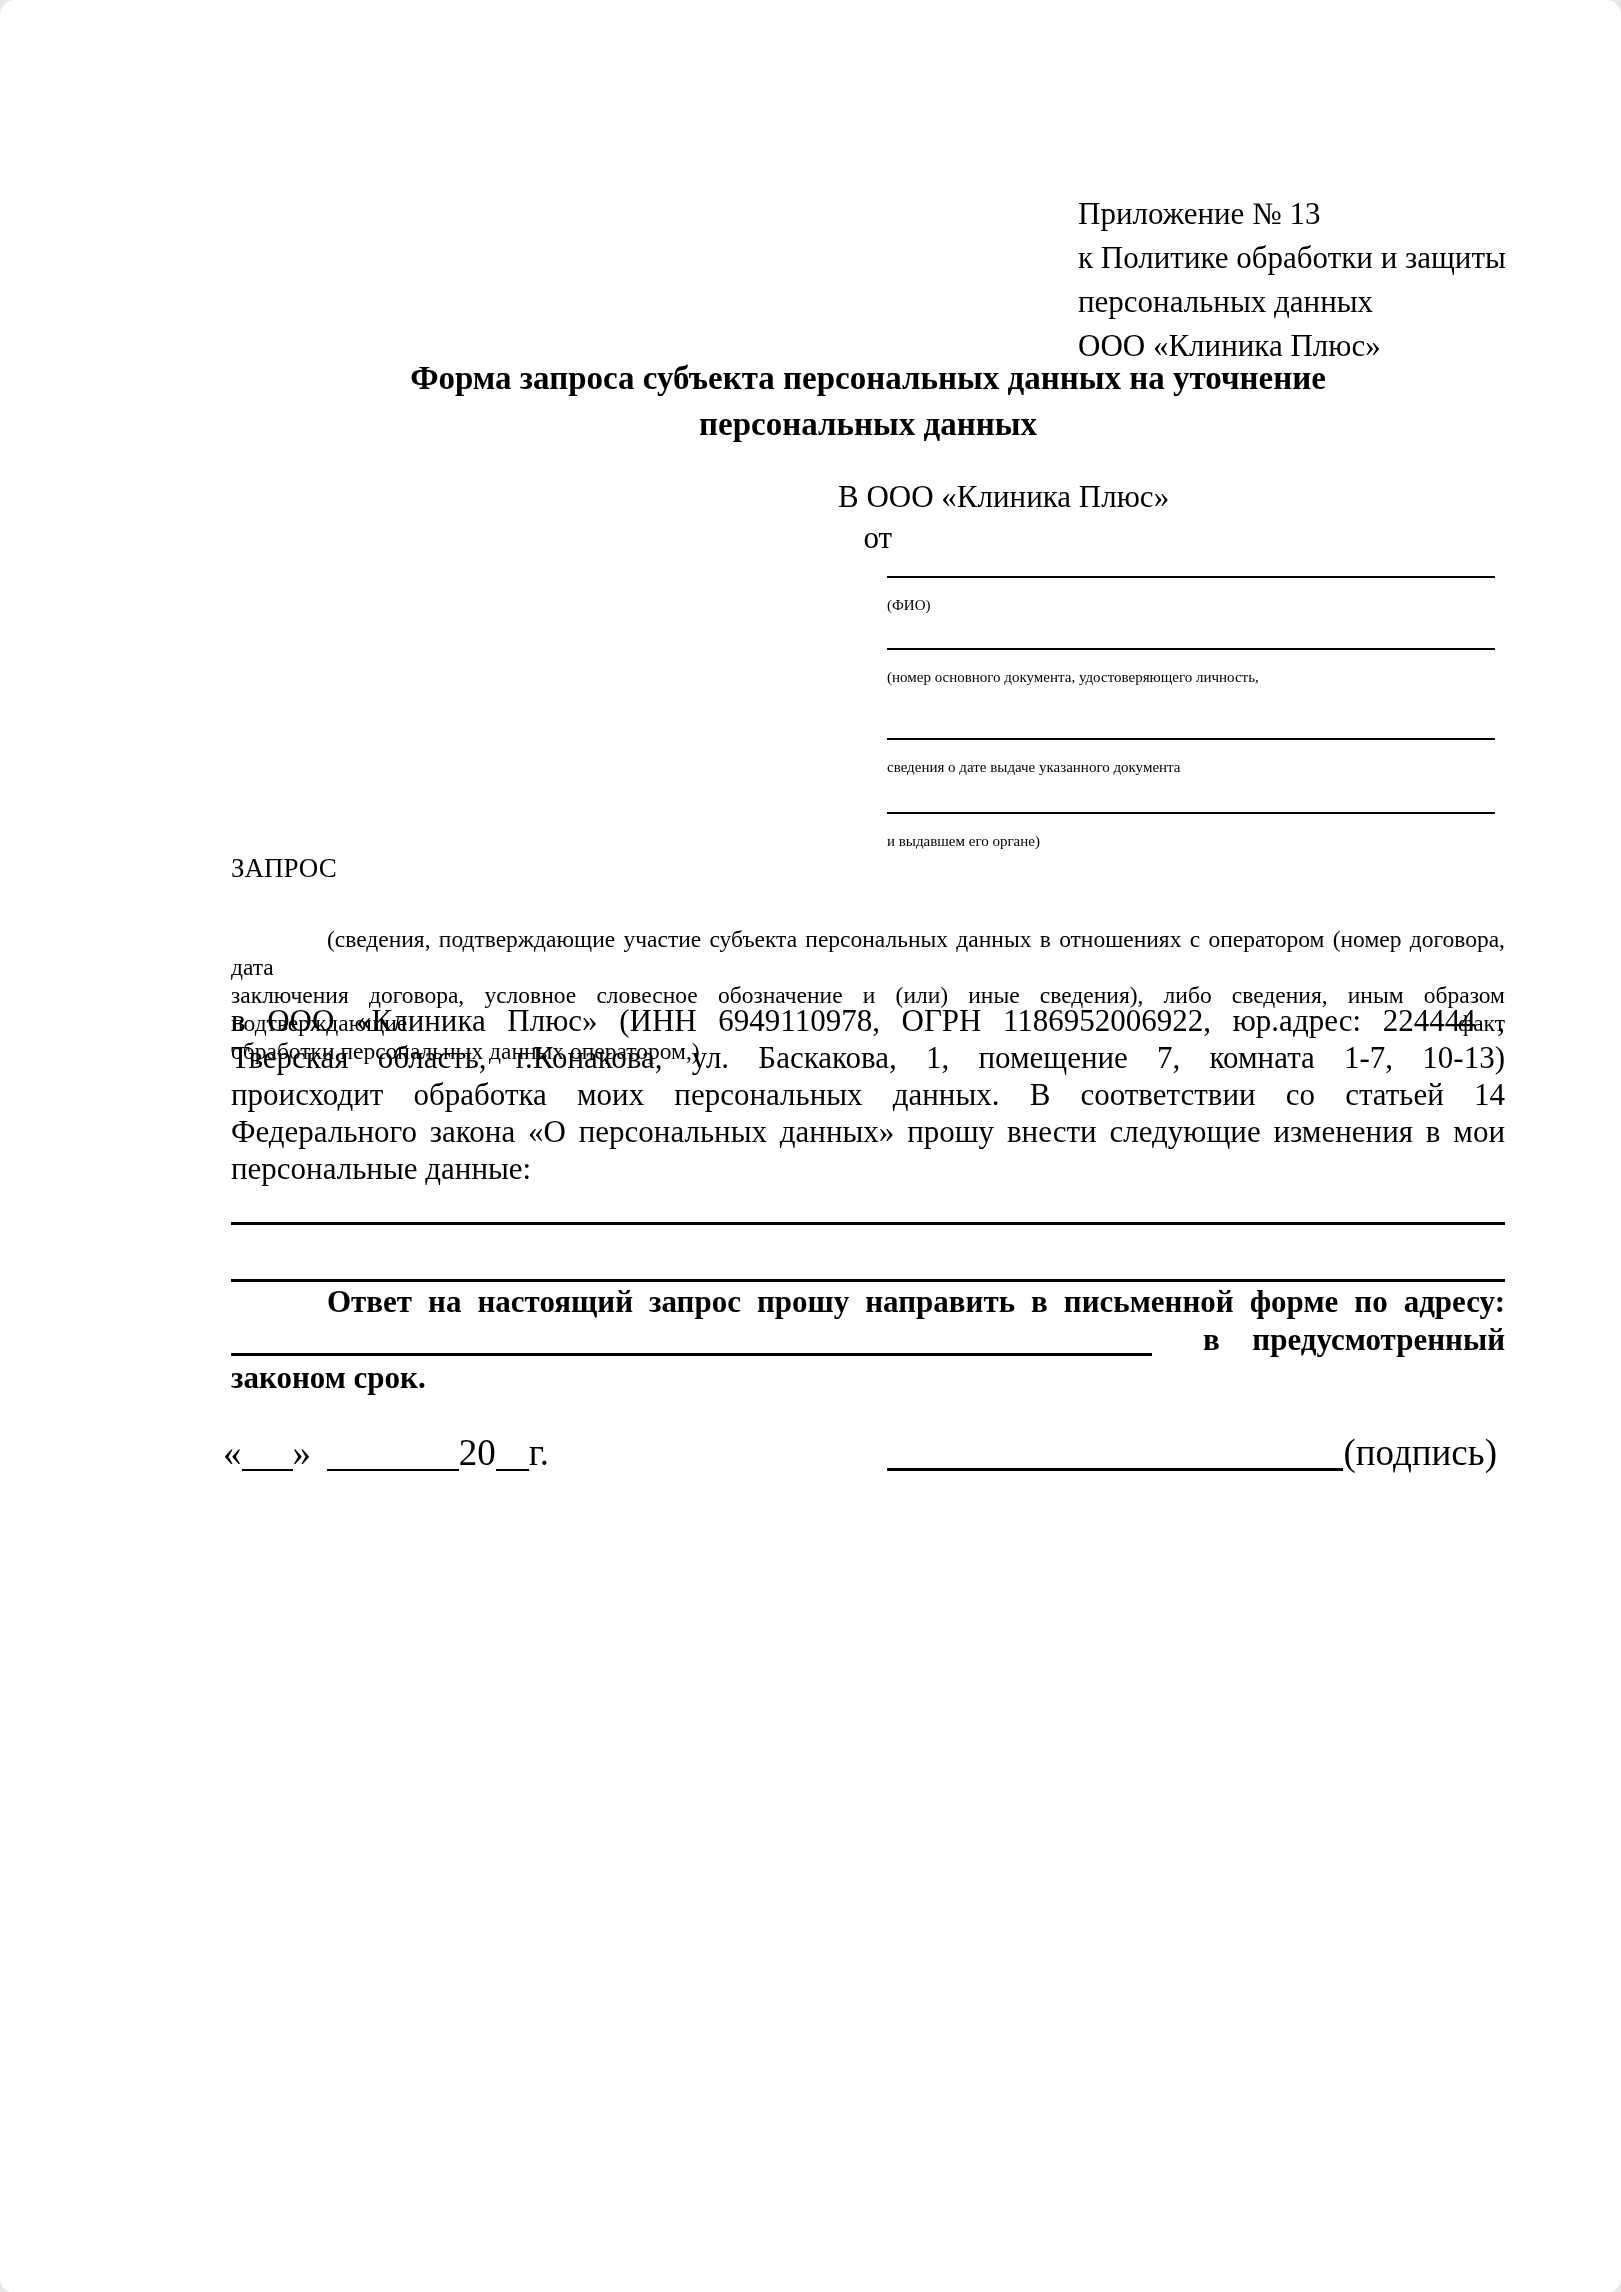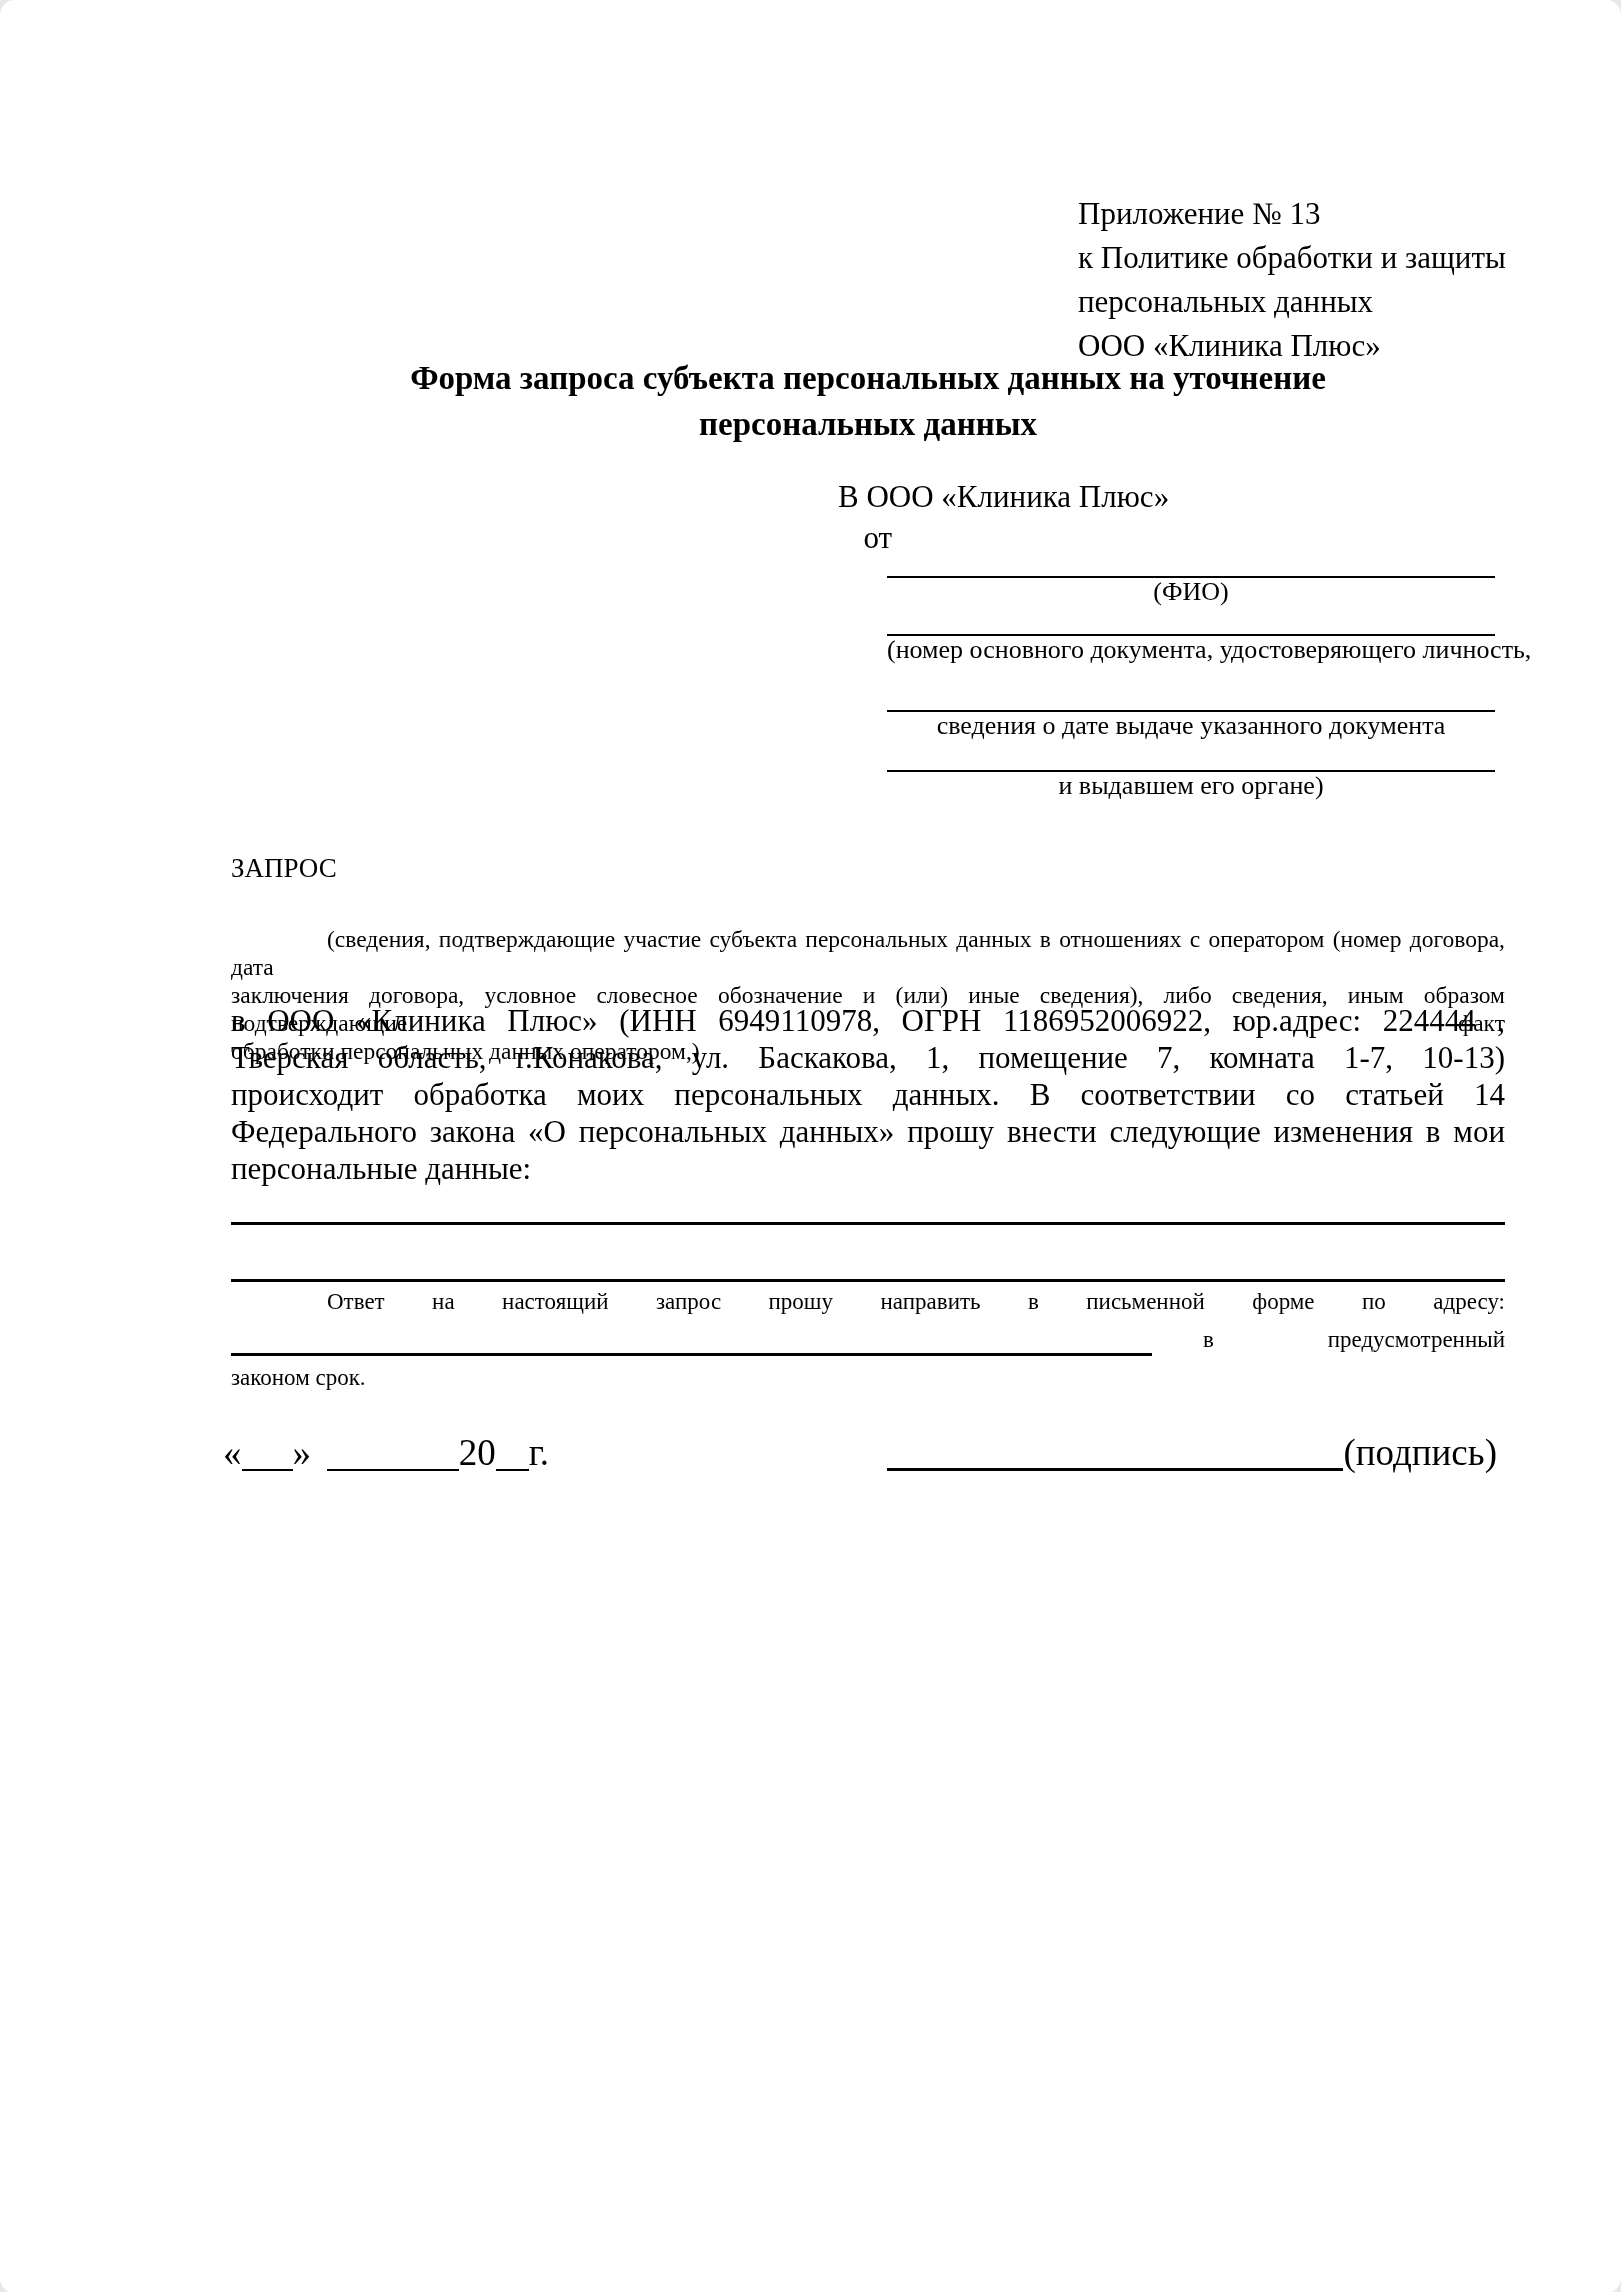--- a/index.html
+++ b/index.html
@@ -49,24 +49,23 @@
   .addr-from { line-height: 41px; margin-left: 25.5px; }
   .field-line {
     height: 0;
     border-top: 2.9px solid #000;
     margin-left: 49px;
     width: 608px;
   }
   .field-caption {
     margin-left: 49px;
     width: 608px;
-    text-align: center;
-    font-size: 26px;
+    font-size: 15px;
     line-height: 25.5px;
-    margin-top: 1px;
+    margin-top: 15px;
     white-space: nowrap;
   }
   .f1 .field-line { margin-top: 17.6px; }
   .f2 .field-line { margin-top: 30px; }
   .f3 .field-line { margin-top: 47px; }
   .f4 .field-line { margin-top: 32px; }
 
   
   .zapros {
     position: absolute;
@@ -133,21 +132,22 @@
   }
   .wline1 { top: 1222px; }
   .wline2 { top: 1279px; }
 
   
   .reply {
     position: absolute;
     left: 231px;
     top: 1283px;
     width: 1274px;
-    font-size: 23px;
+    font-size: 31px;
+    font-weight: bold;
   }
   .reply-l1 { line-height: 38px; text-indent: 96px; }
   .reply-l2 {
     height: 38px;
     display: flex;
     align-items: flex-end;
   }
   .addr-blank {
     width: 921px;
     border-bottom: 3.9px solid #000;

